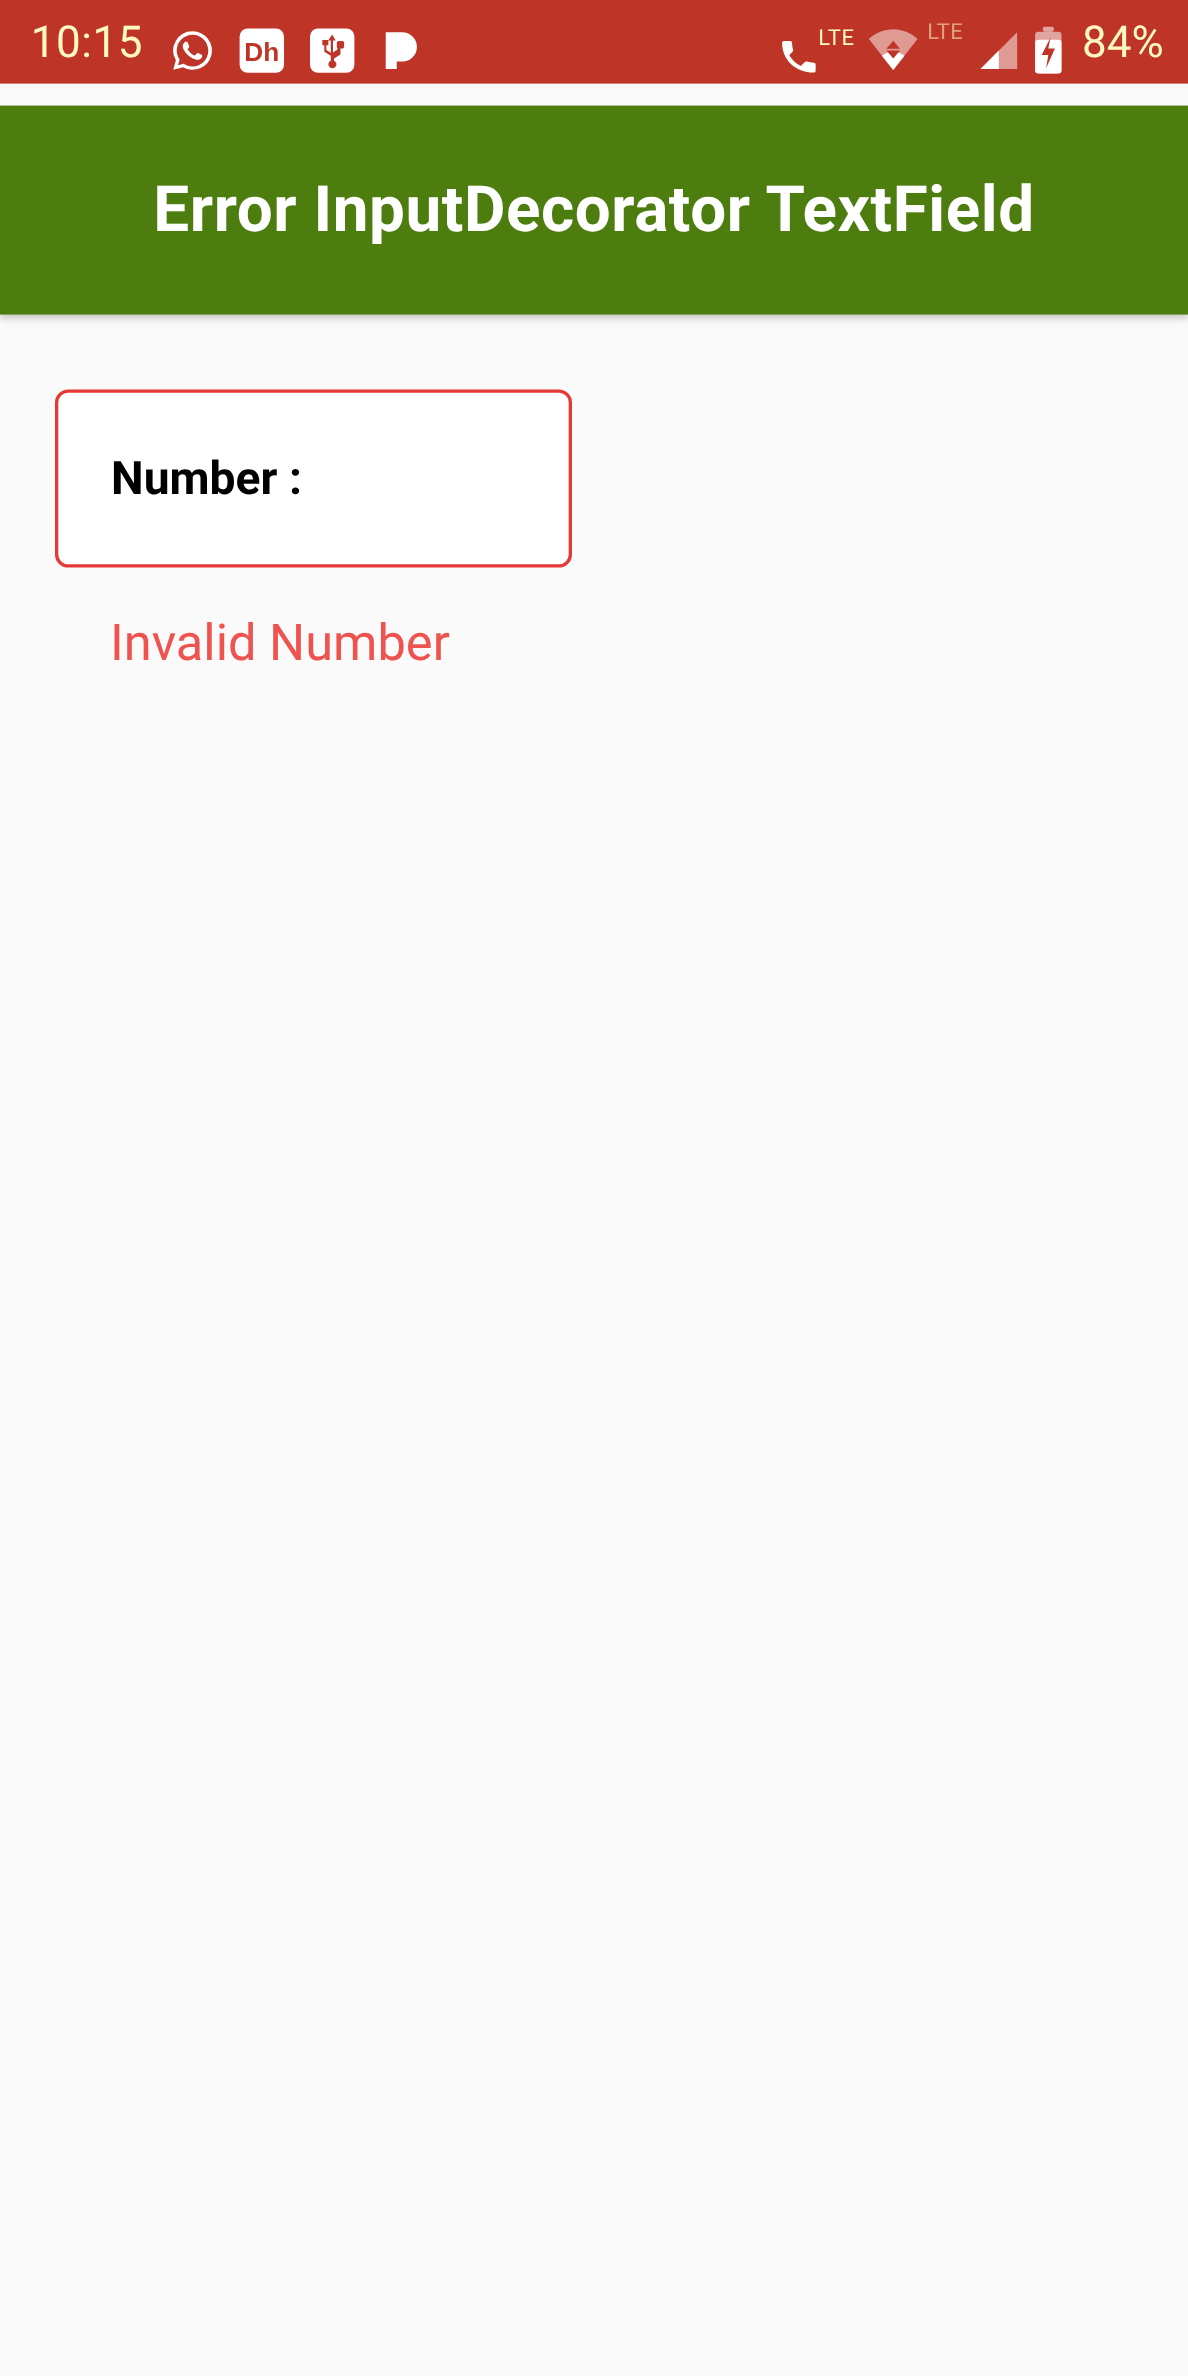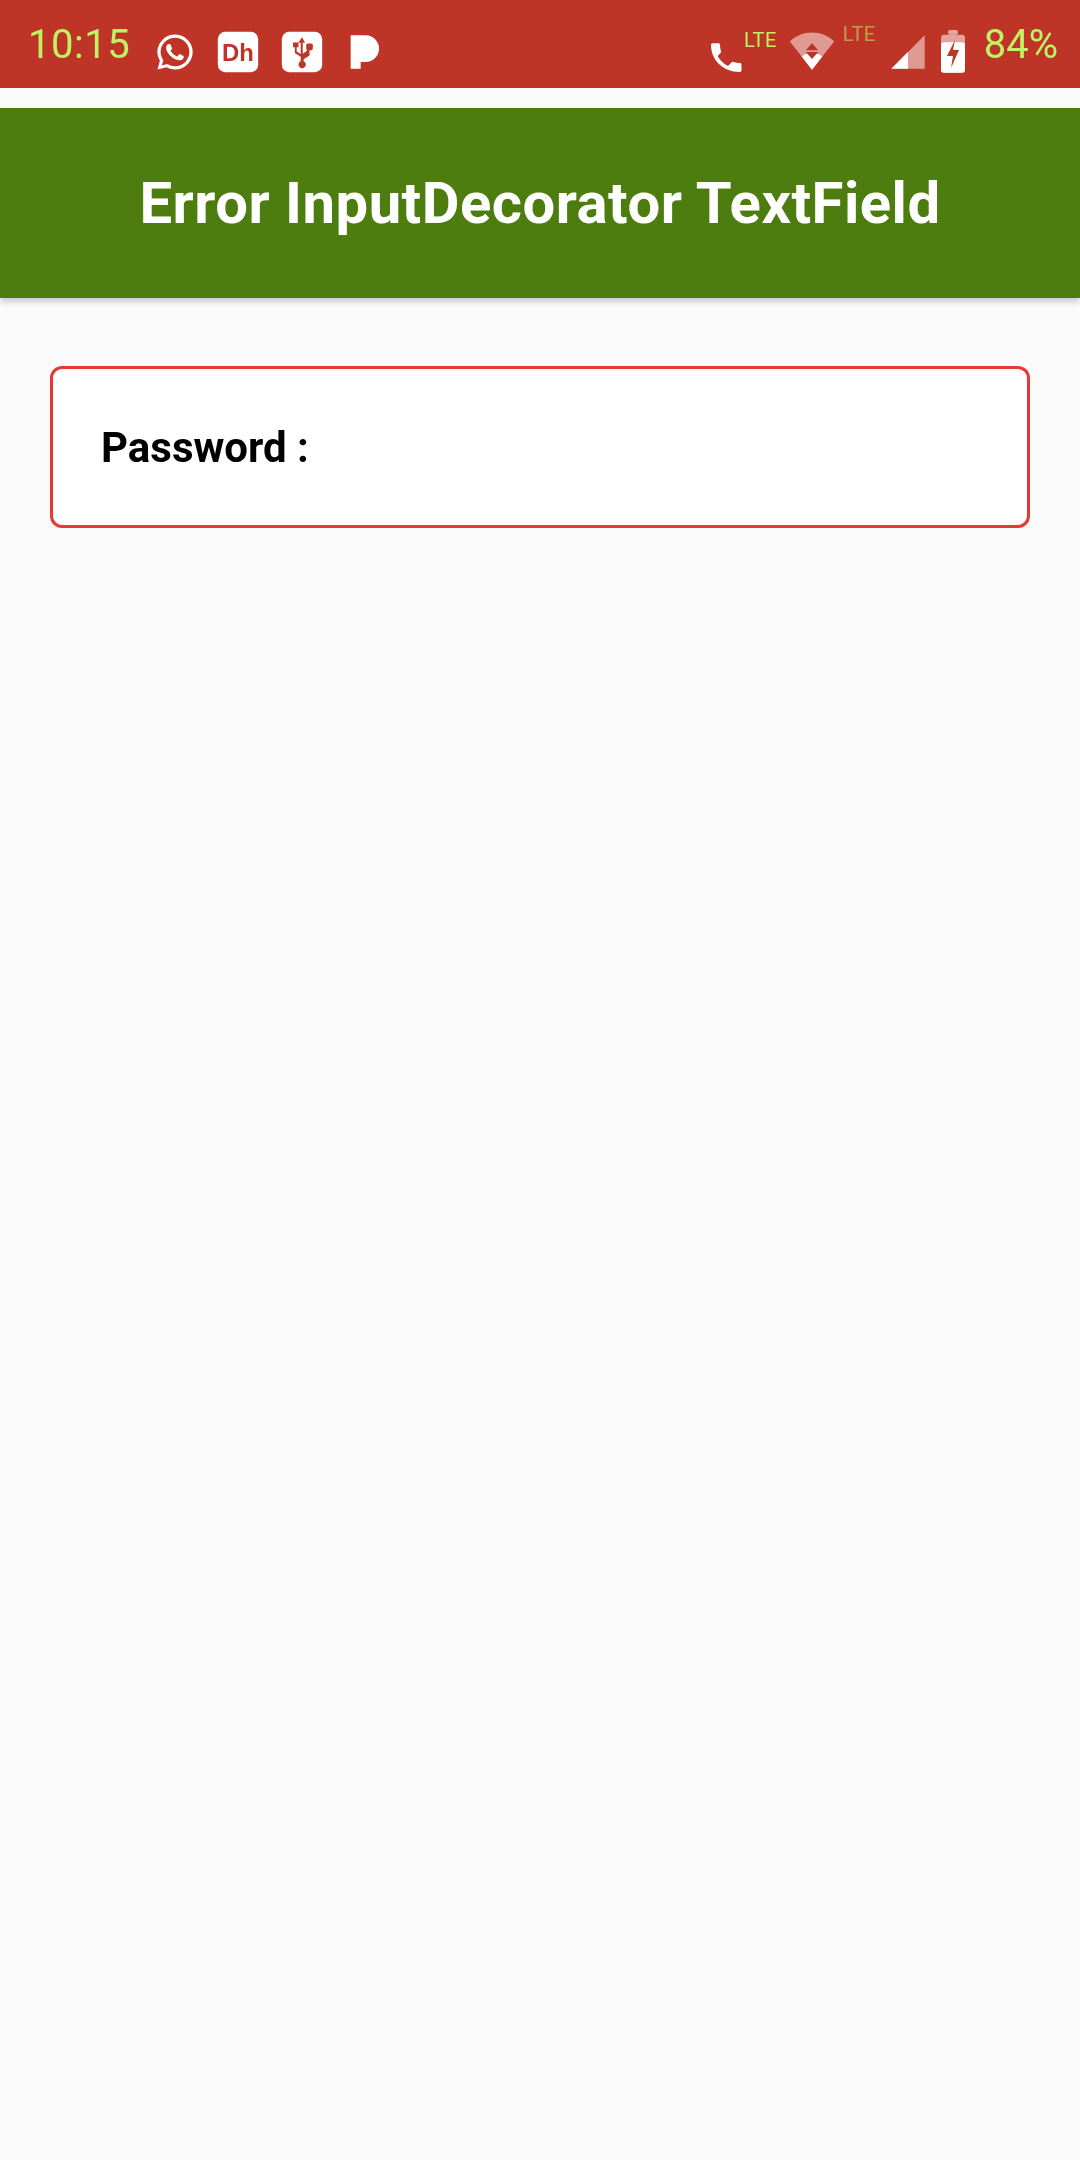--- a/index.html
+++ b/index.html
@@ -10,23 +10,23 @@
     body {
       width: 1080px;
       height: 2160px;
       background: #FAFAFA;
       font-family: Roboto, "Helvetica Neue", Arial, sans-serif;
       overflow: hidden;
     }
     
     
     .status-bar {
-      height: 88px;
+      height: 76px;
       background: #BE3528;
-      color: #bef264;
+      color: #fef9c3;
       display: flex;
       align-items: center;
       padding: 0 22px 0 28px;
       font-size: 38px;
       font-weight: 400;
     }
     .status-left {
       display: flex;
       align-items: center;
       gap: 20px;
@@ -190,16 +190,19 @@
   </div>
 </div>
 
 <div class="app-bar">
   <div class="app-bar-title">Error InputDecorator TextField</div>
 </div>
 
 <div class="content">
   <div class="field-col">
     <div class="outlined-input">
-      <input type="password" placeholder="Password :" style="">
+      <input type="text" placeholder="Number :" style="">
     </div>
+    <div class="error-text">Invalid Number</div>
+  </div>
+  <div class="field-col">
   </div>
 </div>
 
 </body></html>

